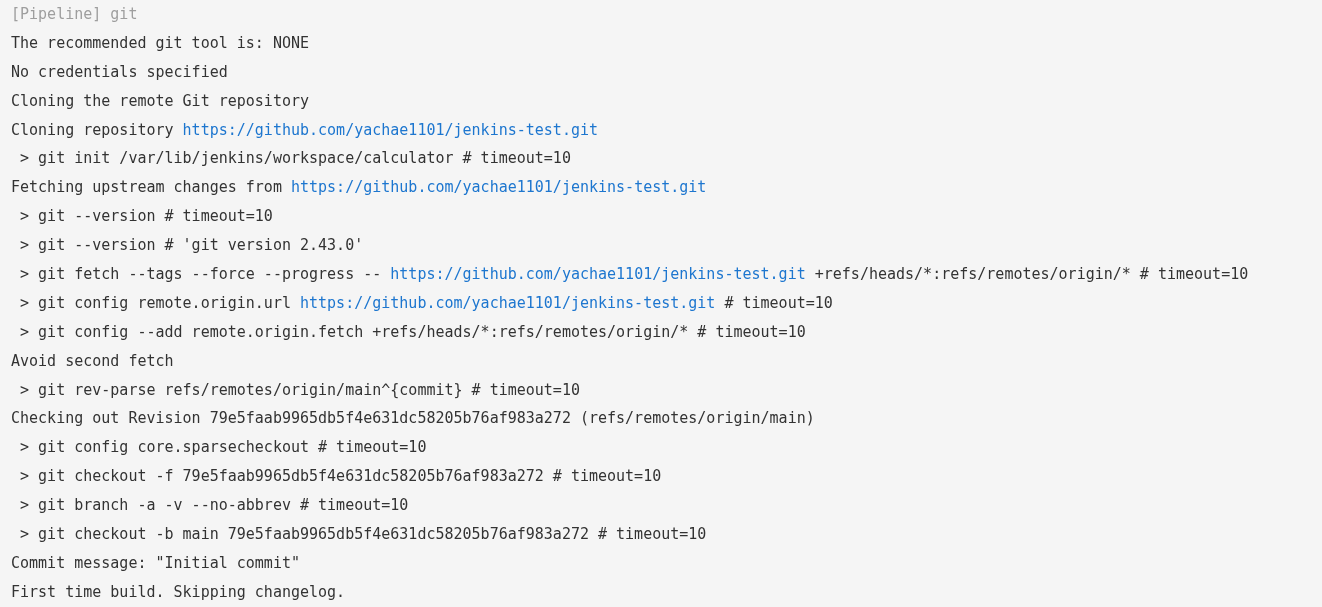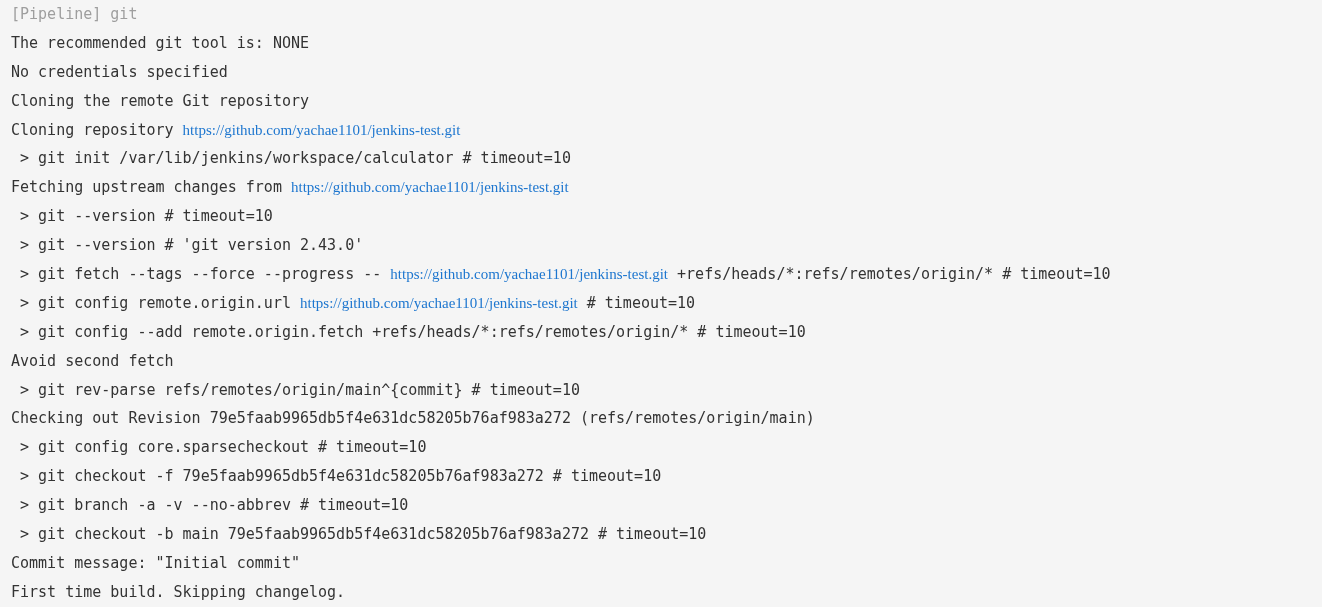--- a/index.html
+++ b/index.html
@@ -21,18 +21,18 @@
     font-size: 15px;
     line-height: 28.9px;
     white-space: pre;
     margin-left: 8px;
   }
   .console .line {
     height: 28.9px;
   }
   .seg-normal   { color: #333333; }
   .seg-pipeline { color: #9e9e9e; }
-  .seg-link     { color: #1d76cf; text-decoration: none; cursor: pointer; font-family: Liberation Serif, serif; }
+  .seg-link     { color: #1d76cf; text-decoration: none; cursor: pointer; }
 </style>
 </head>
 <body style="background: rgb(245, 245, 245);">
 
 <div class="console" id="console"><div class="line"><span class="seg-pipeline" style="color: rgb(158, 158, 158);">[Pipeline] git</span></div><div class="line"><span class="seg-normal" style="color: rgb(51, 51, 51);">The recommended git tool is: NONE</span></div><div class="line"><span class="seg-normal" style="color: rgb(51, 51, 51);">No credentials specified</span></div><div class="line"><span class="seg-normal" style="color: rgb(51, 51, 51);">Cloning the remote Git repository</span></div><div class="line"><span class="seg-normal" style="color: rgb(51, 51, 51);">Cloning repository </span><a class="seg-link" style="color: rgb(29, 118, 207);">https://github.com/yachae1101/jenkins-test.git</a></div><div class="line"><span class="seg-normal" style="color: rgb(51, 51, 51);"> &gt; git init /var/lib/jenkins/workspace/calculator # timeout=10</span></div><div class="line"><span class="seg-normal" style="color: rgb(51, 51, 51);">Fetching upstream changes from </span><a class="seg-link" style="color: rgb(29, 118, 207);">https://github.com/yachae1101/jenkins-test.git</a></div><div class="line"><span class="seg-normal" style="color: rgb(51, 51, 51);"> &gt; git --version # timeout=10</span></div><div class="line"><span class="seg-normal" style="color: rgb(51, 51, 51);"> &gt; git --version # 'git version 2.43.0'</span></div><div class="line"><span class="seg-normal" style="color: rgb(51, 51, 51);"> &gt; git fetch --tags --force --progress -- </span><a class="seg-link" style="color: rgb(29, 118, 207);">https://github.com/yachae1101/jenkins-test.git</a><span class="seg-normal" style="color: rgb(51, 51, 51);"> +refs/heads/*:refs/remotes/origin/* # timeout=10</span></div><div class="line"><span class="seg-normal" style="color: rgb(51, 51, 51);"> &gt; git config remote.origin.url </span><a class="seg-link" style="color: rgb(29, 118, 207);">https://github.com/yachae1101/jenkins-test.git</a><span class="seg-normal" style="color: rgb(51, 51, 51);"> # timeout=10</span></div><div class="line"><span class="seg-normal" style="color: rgb(51, 51, 51);"> &gt; git config --add remote.origin.fetch +refs/heads/*:refs/remotes/origin/* # timeout=10</span></div><div class="line"><span class="seg-normal" style="color: rgb(51, 51, 51);">Avoid second fetch</span></div><div class="line"><span class="seg-normal" style="color: rgb(51, 51, 51);"> &gt; git rev-parse refs/remotes/origin/main^{commit} # timeout=10</span></div><div class="line"><span class="seg-normal" style="color: rgb(51, 51, 51);">Checking out Revision 79e5faab9965db5f4e631dc58205b76af983a272 (refs/remotes/origin/main)</span></div><div class="line"><span class="seg-normal" style="color: rgb(51, 51, 51);"> &gt; git config core.sparsecheckout # timeout=10</span></div><div class="line"><span class="seg-normal" style="color: rgb(51, 51, 51);"> &gt; git checkout -f 79e5faab9965db5f4e631dc58205b76af983a272 # timeout=10</span></div><div class="line"><span class="seg-normal" style="color: rgb(51, 51, 51);"> &gt; git branch -a -v --no-abbrev # timeout=10</span></div><div class="line"><span class="seg-normal" style="color: rgb(51, 51, 51);"> &gt; git checkout -b main 79e5faab9965db5f4e631dc58205b76af983a272 # timeout=10</span></div><div class="line"><span class="seg-normal" style="color: rgb(51, 51, 51);">Commit message: "Initial commit"</span></div><div class="line"><span class="seg-normal" style="color: rgb(51, 51, 51);">First time build. Skipping changelog.</span></div></div>
 
 </body></html>

